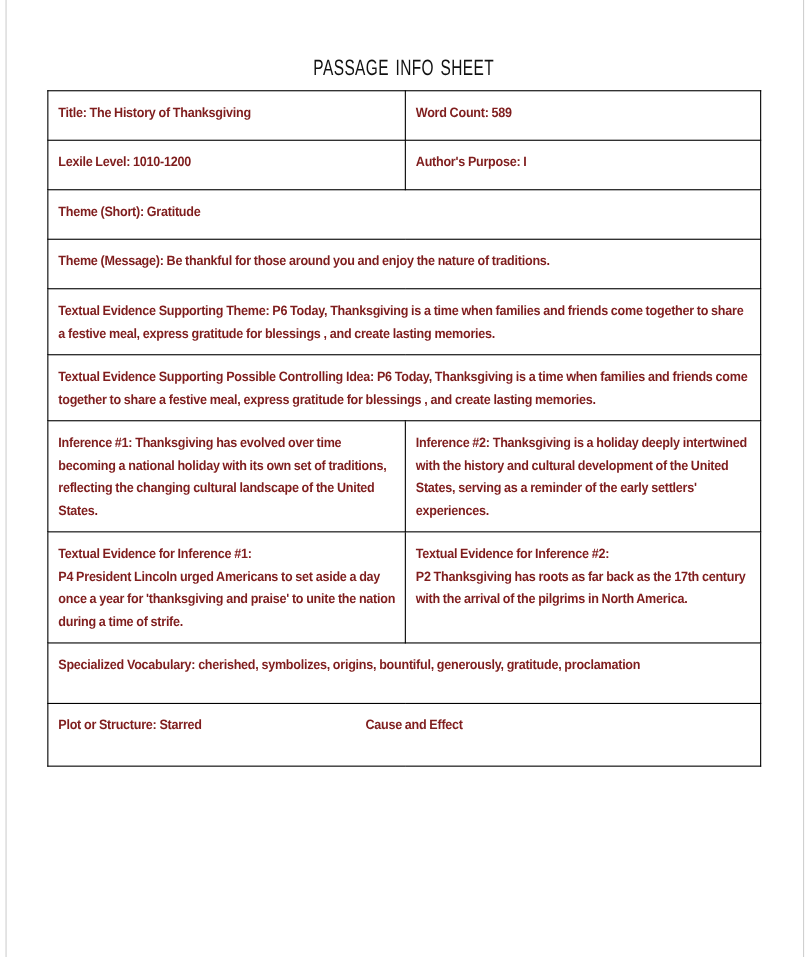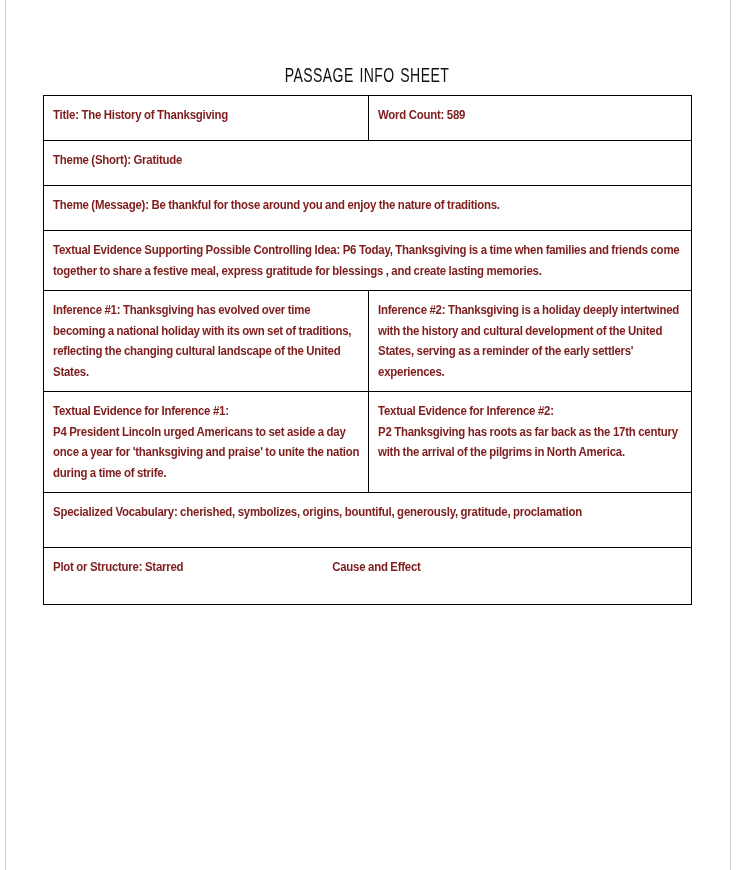--- a/index.html
+++ b/index.html
@@ -26,21 +26,20 @@
     background: #d0d0d0;
   }
   .page-edge.left  { left: 5px; }
   .page-edge.right { right: 5px; }
 
   .sheet {
     position: absolute;
     left: 43px;
     top: 0;
     width: 648px;
-    margin-top: 13px;
   }
 
   .sheet-title {
     text-align: center;
     font-family: "Liberation Sans Narrow", "Liberation Sans", "DejaVu Sans", sans-serif;
     font-size: 25px;
     line-height: 30px;
     font-weight: 400;
     letter-spacing: 0.5px;
     font-variant: small-caps;
@@ -115,34 +114,47 @@
 
       <tr>
         <td class="h-sm">
           <span class="txt">Title: The History of Thanksgiving</span>
         </td>
         <td class="h-sm">
           <span class="txt">Word Count: 589</span>
         </td>
       </tr>
 
+      <tr>
+        <td class="h-sm">
+          <span class="txt">Lexile Level: 1010-1200</span>
+        </td>
+        <td class="h-sm">
+          <span class="txt">Author's Purpose: I</span>
+        </td>
+      </tr>
 
 
       <tr>
         <td class="h-md" colspan="2">
           <span class="txt">Theme (Short): Gratitude</span>
         </td>
       </tr>
 
       <tr>
         <td class="h-md" colspan="2">
           <span class="txt">Theme (Message):  Be thankful for those around you and enjoy the nature of traditions.</span>
         </td>
       </tr>
 
+      <tr>
+        <td colspan="2">
+          <span class="txt">Textual Evidence Supporting Theme: P6 Today, Thanksgiving is a time when families and friends come together to share a festive meal, express gratitude for blessings , and create lasting memories.</span>
+        </td>
+      </tr>
 
 
       <tr>
         <td colspan="2">
           <span class="txt">Textual Evidence Supporting Possible Controlling Idea: P6 Today, Thanksgiving is a time when families and friends come together to share a festive meal, express gratitude for blessings , and create lasting memories.</span>
         </td>
       </tr>
 
       <tr>
         <td>

